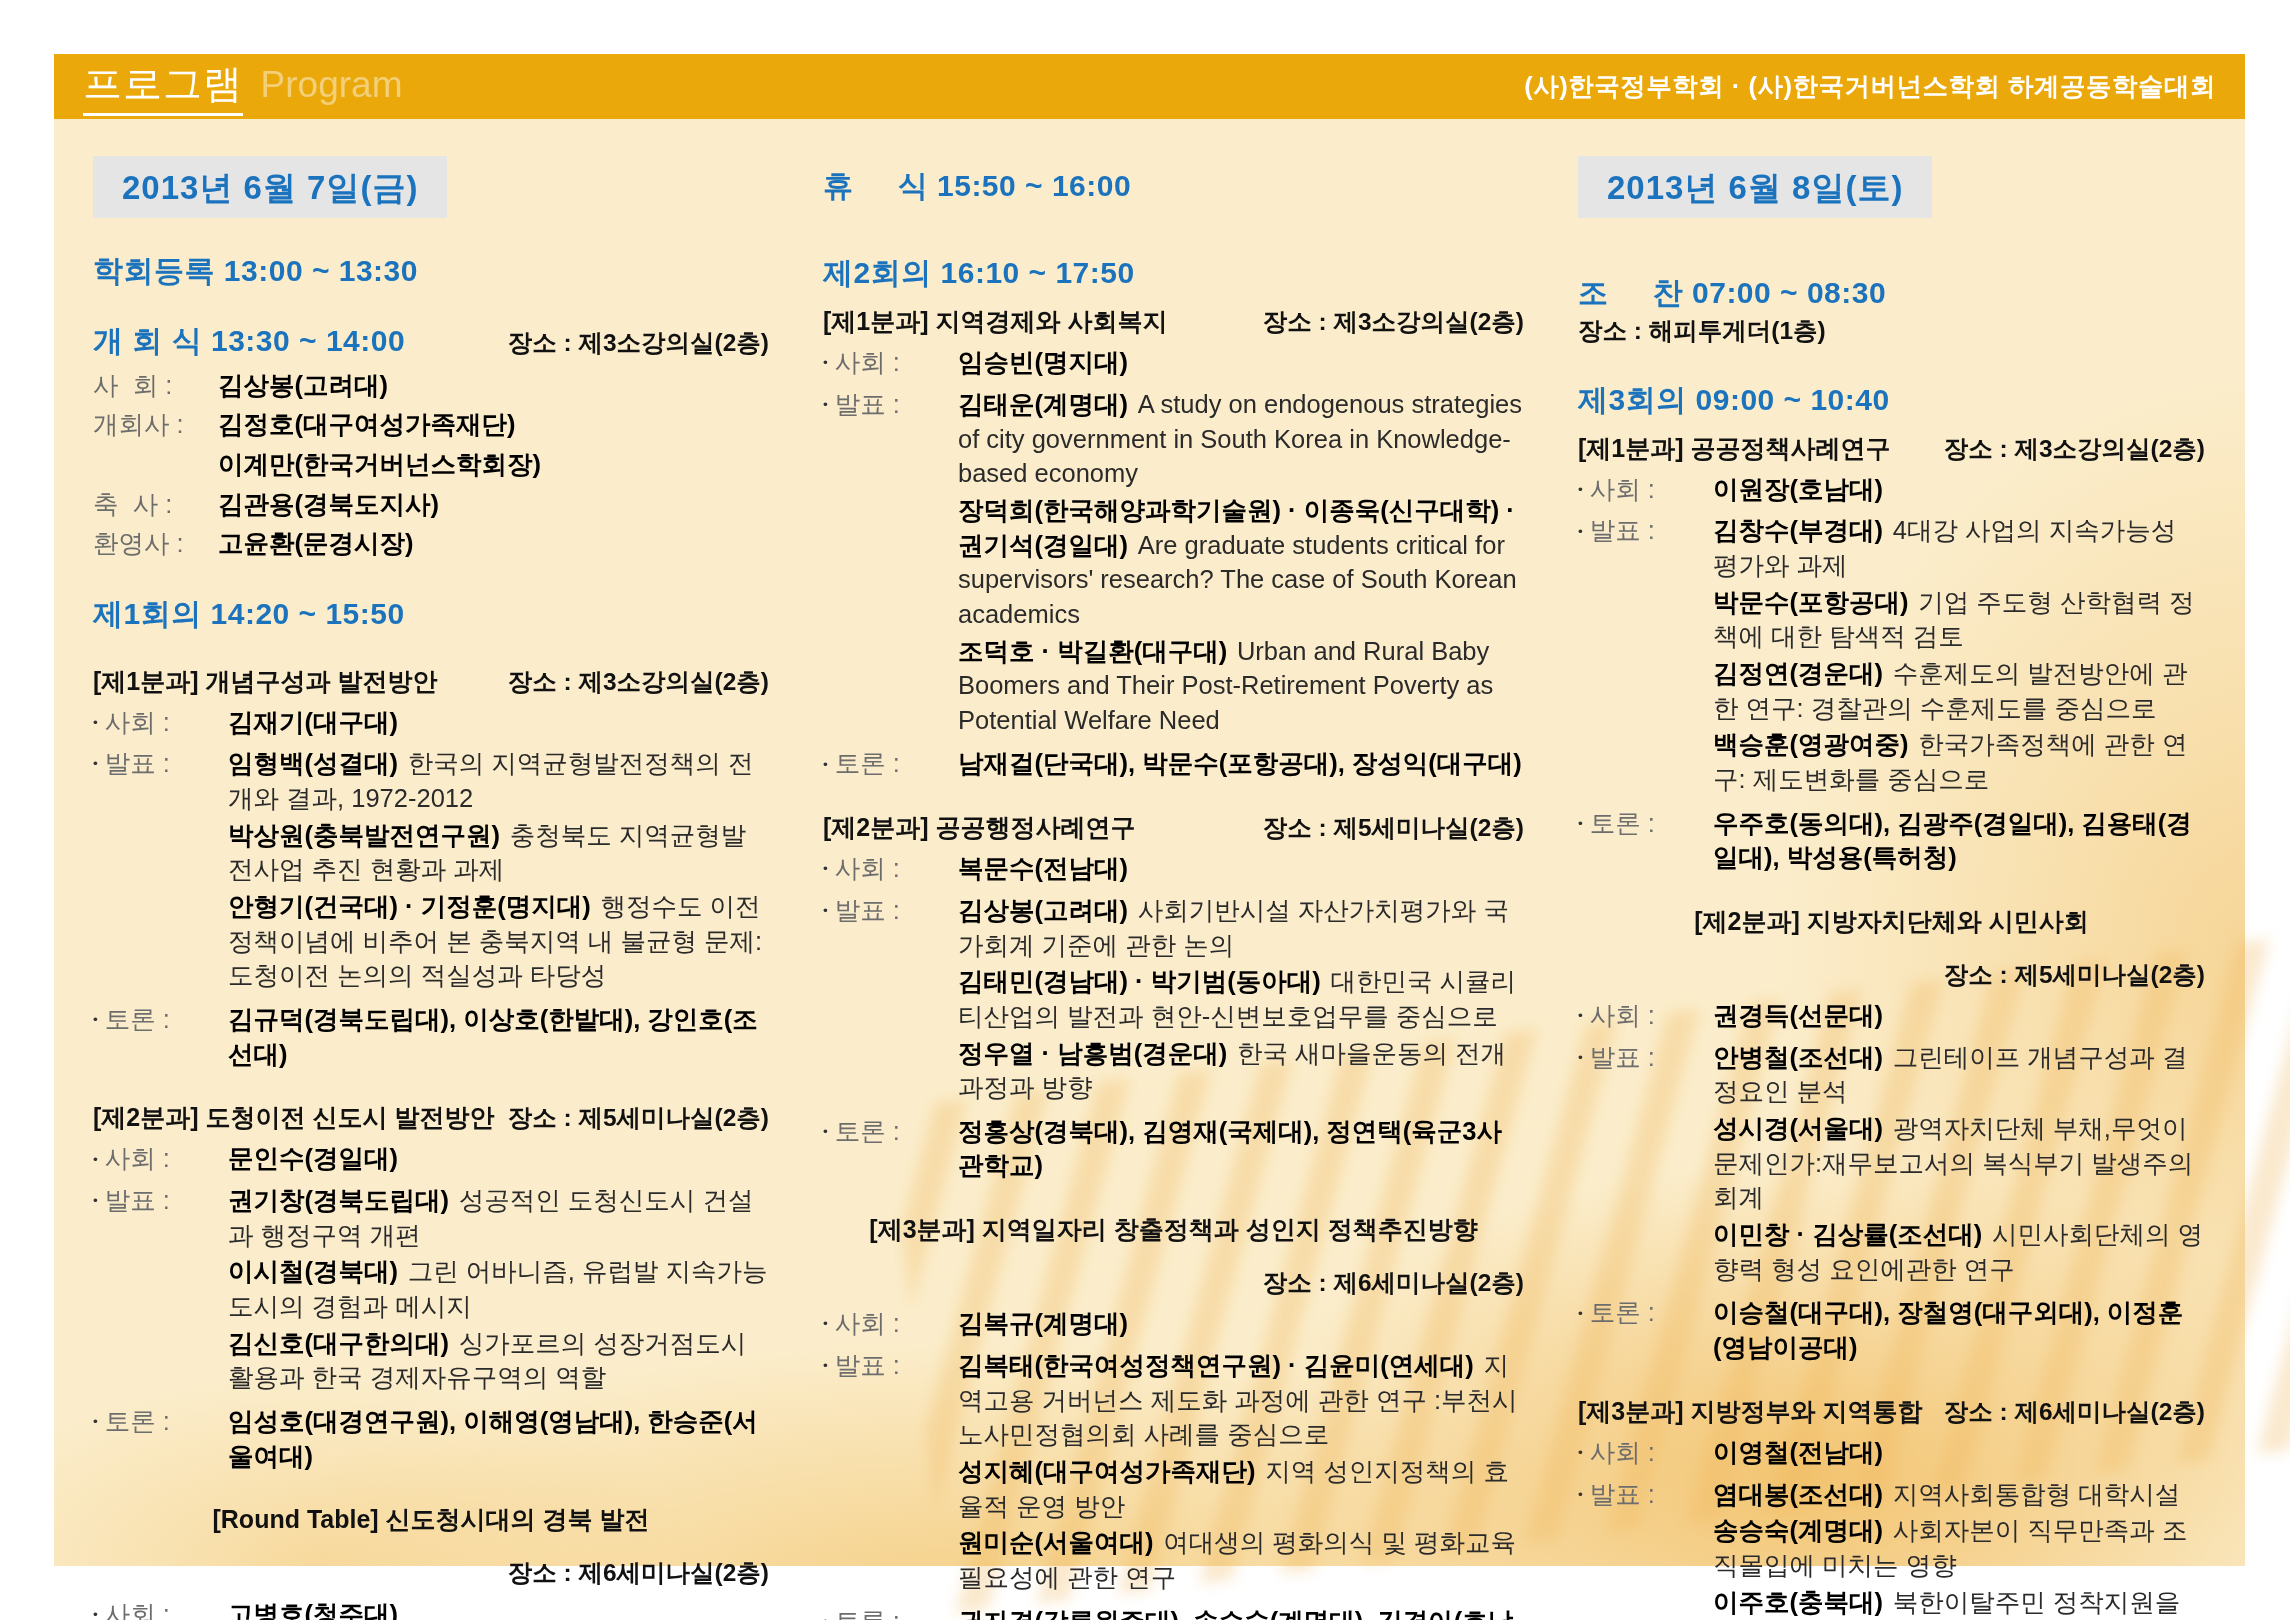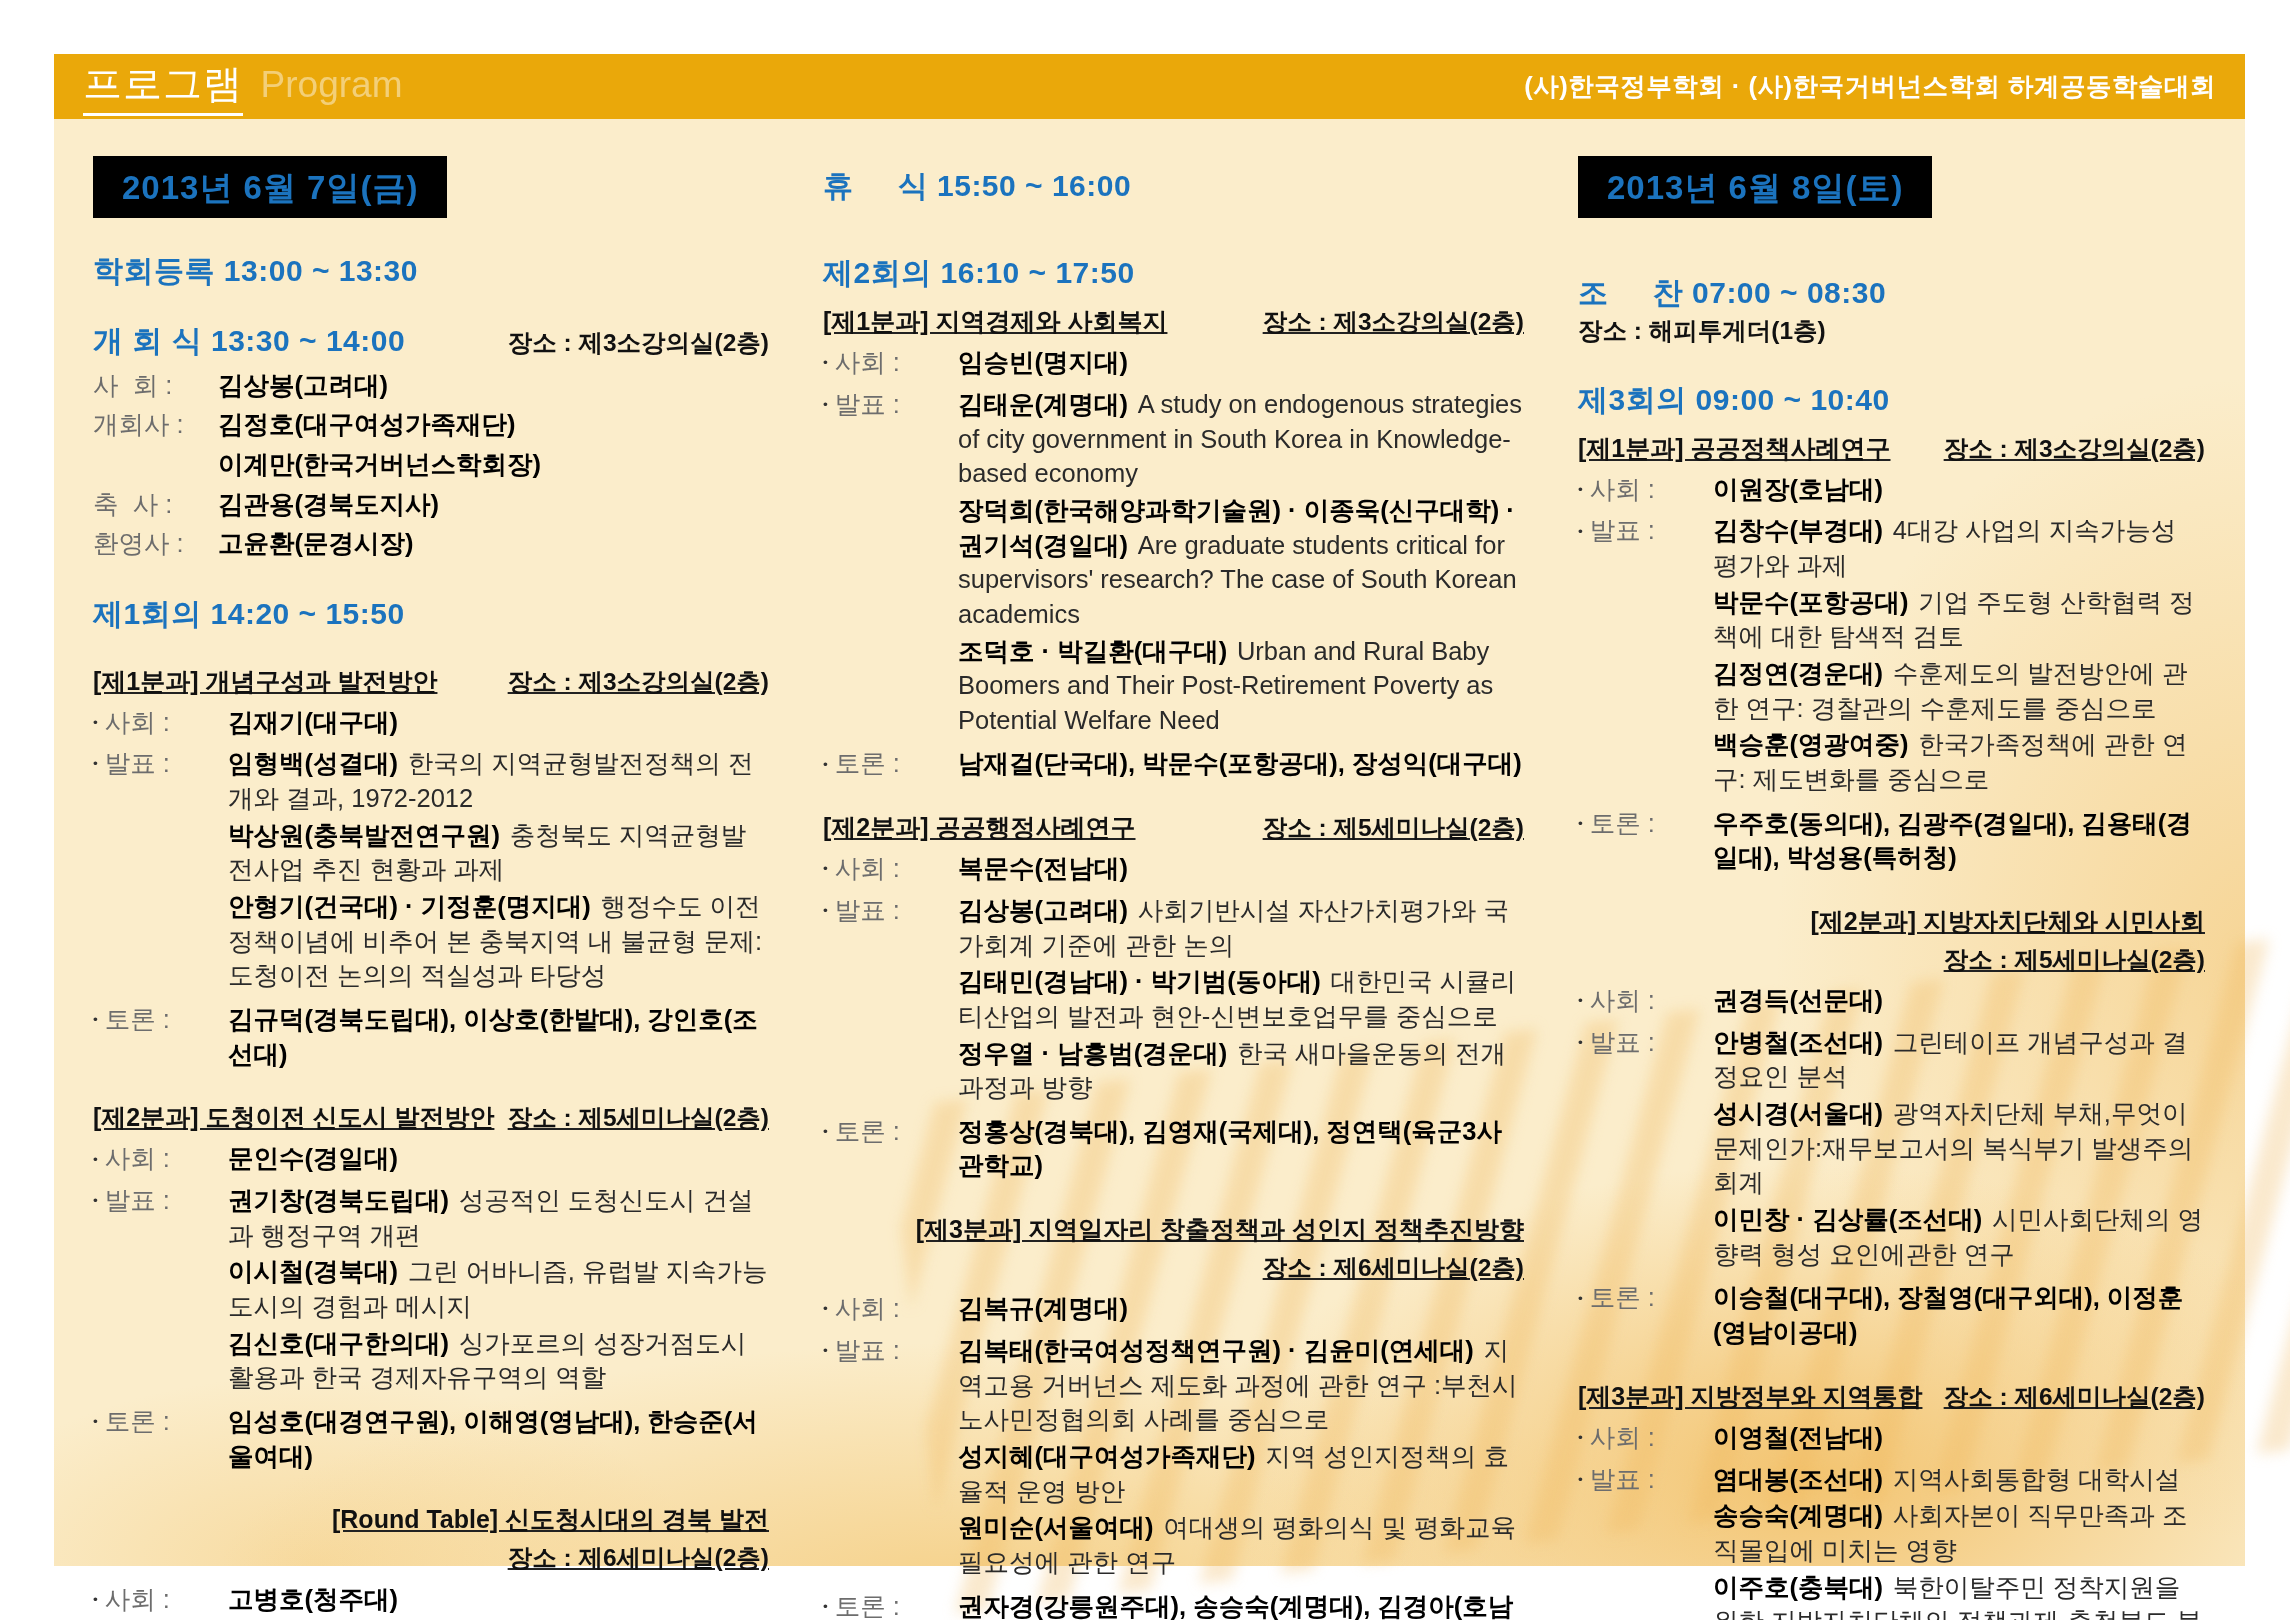--- a/index.html
+++ b/index.html
@@ -26,35 +26,35 @@
       radial-gradient(ellipse 745px 882px at 101% 58%, rgba(242,193,106,0.55), rgba(242,193,106,0) 66%),
       radial-gradient(ellipse 588px 294px at 12% 100%, rgba(244,203,124,0.55), rgba(244,203,124,0) 65%);}
   .streak{position:absolute;right:-137px;bottom:39px;width:1470px;height:510px;
     background:repeating-linear-gradient(112deg, rgba(239,183,92,0) 0 45px, rgba(239,183,92,0.30) 45px 76px);
     transform:rotate(-7deg);filter:blur(6.9px);pointer-events:none;}
 
   .cols{position:relative;display:grid;grid-template-columns:676px 701px 627px;column-gap:54px;}
   .col{font-size:25.5px;line-height:1.36;color:#222;}
 
   
-  .badge{display:inline-block;background:#000000;color:#1B73BE;font-weight:bold;
+  .badge{display:inline-block;background:#e5e5e5;color:#1B73BE;font-weight:bold;
          font-size:33px;padding:9.8px 29px 7.8px 29px;margin:3.9px 0 33px 0;letter-spacing:1px;}
   .blue-line{color:#1B73BE;font-weight:bold;font-size:30px;letter-spacing:0.5px;}
   .session-h{color:#1B73BE;font-weight:bold;font-size:30px;margin-top:33px;letter-spacing:0.5px;}
   .sched-row{display:flex;justify-content:space-between;align-items:baseline;margin-top:29px;flex-wrap:wrap;}
   .venue{font-weight:bold;color:#111;font-size:24.5px;white-space:nowrap;}
 
   .open-rows{margin-top:5.9px;}
   .open-row{display:flex;margin-top:4.9px;}
   .open-role{flex:0 0 125px;color:#6d6d6d;}
   .open-name{font-weight:bold;color:#000;}
 
   .track{margin-top:29px;}
-  .track-head{display:flex;justify-content:flex-end;align-items:baseline;
-              flex-wrap:wrap;row-gap:5px;text-decoration:underline;}
+  .track-head{display:flex;justify-content:center;align-items:baseline;
+              flex-wrap:wrap;row-gap:20px;}
   .track-title{font-weight:bold;color:#111;font-size:25px;white-space:nowrap;}
   .track-head .venue{margin-left:auto;}
   .role-row{display:flex;margin-top:6.9px;}
   .role-label{flex:0 0 135px;color:#6d6d6d;}
   .bullet{display:inline-block;font-size:13.7px;vertical-align:3.9px;margin-right:6.9px;color:#333;}
   .role-body{flex:1;min-width:0;}
   .pres{margin:0 0 2px 0;}
   .nm{font-weight:bold;color:#000;margin-right:9.8px;margin-top:22px;}
   .ttl{color:#2a2a2a;}
   .disc{font-weight:bold;color:#000;}

